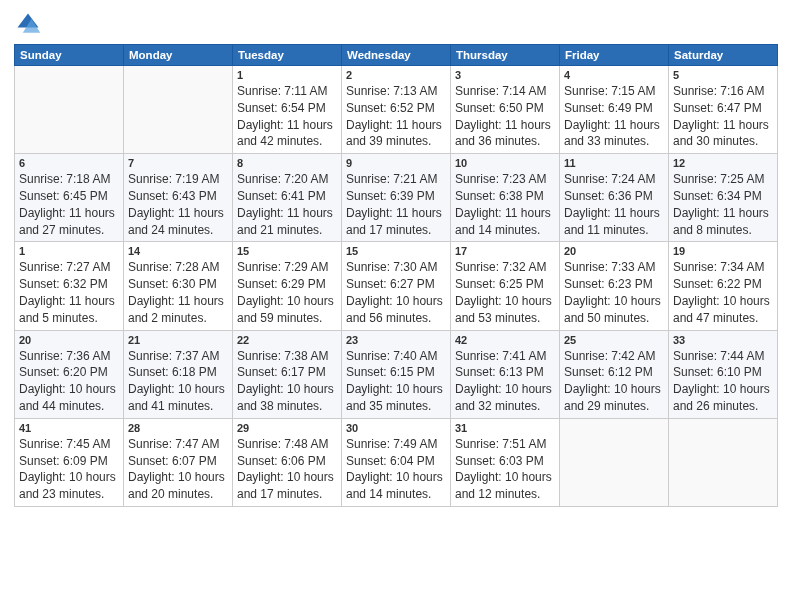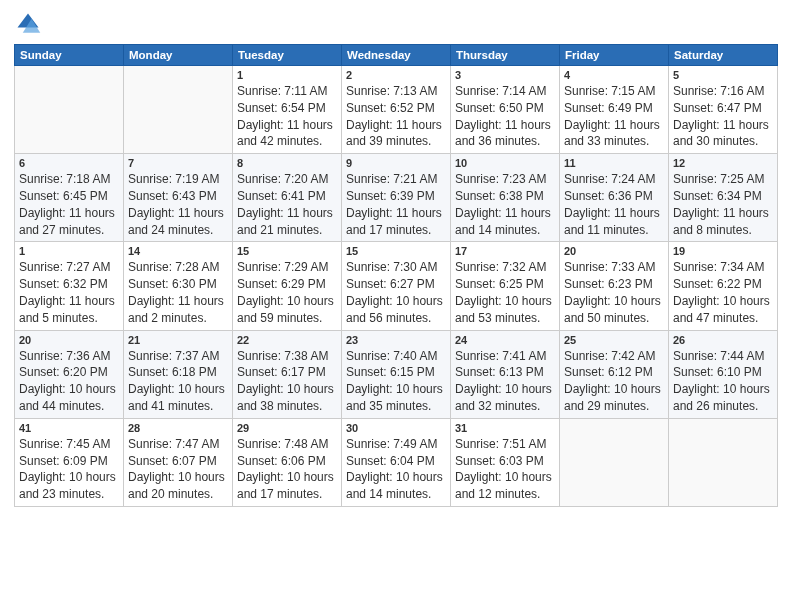--- a/index.html
+++ b/index.html
@@ -231,29 +231,29 @@
           </td>
           <td>
             <span class="day-num">22</span>
             <div class="day-detail">Sunrise: 7:38 AM<br>Sunset: 6:17 PM<br>Daylight: 10 hours and 38 minutes.</div>
           </td>
           <td>
             <span class="day-num">23</span>
             <div class="day-detail">Sunrise: 7:40 AM<br>Sunset: 6:15 PM<br>Daylight: 10 hours and 35 minutes.</div>
           </td>
           <td>
-            <span class="day-num">24</span>
+            <span class="day-num">42</span>
             <div class="day-detail">Sunrise: 7:41 AM<br>Sunset: 6:13 PM<br>Daylight: 10 hours and 32 minutes.</div>
           </td>
           <td>
             <span class="day-num">25</span>
             <div class="day-detail">Sunrise: 7:42 AM<br>Sunset: 6:12 PM<br>Daylight: 10 hours and 29 minutes.</div>
           </td>
           <td>
-            <span class="day-num">26</span>
+            <span class="day-num">33</span>
             <div class="day-detail">Sunrise: 7:44 AM<br>Sunset: 6:10 PM<br>Daylight: 10 hours and 26 minutes.</div>
           </td>
         </tr>
         <tr>
           <td>
             <span class="day-num">41</span>
             <div class="day-detail">Sunrise: 7:45 AM<br>Sunset: 6:09 PM<br>Daylight: 10 hours and 23 minutes.</div>
           </td>
           <td>
             <span class="day-num">28</span>

